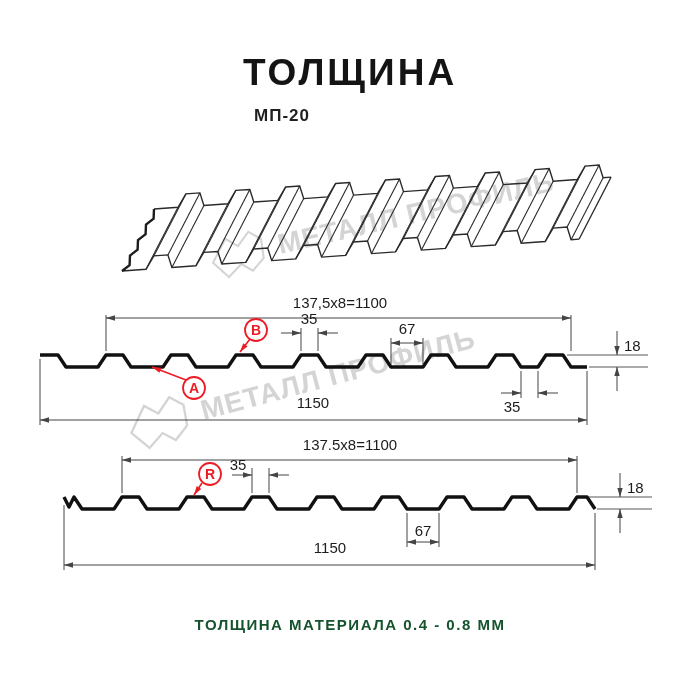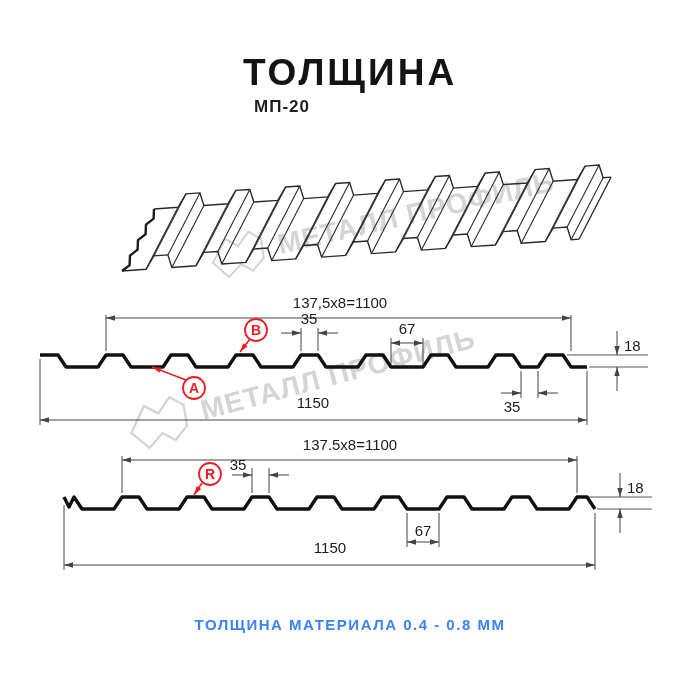--- a/index.html
+++ b/index.html
@@ -1,23 +1,23 @@
 <!DOCTYPE html>
 <html><head>
 <meta charset="utf-8">
 <style>
   html,body{margin:0;padding:0;background:#fff;}
   .page{position:relative;width:700px;height:700px;background:#fff;overflow:hidden;
         font-family:"Liberation Sans",sans-serif;}
   .title{position:absolute;left:0;top:52px;width:700px;text-align:center;
          font-size:37px;font-weight:bold;letter-spacing:3px;color:#141414;}
-  .subtitle{position:absolute;left:0;top:97px;width:564px;text-align:center;
+  .subtitle{position:absolute;left:0;top:106px;width:564px;text-align:center;
          font-size:17px;font-weight:bold;letter-spacing:1px;color:#1f1f1f;}
   .footer{position:absolute;left:0;top:616px;width:700px;text-align:center;
-         font-size:15px;font-weight:bold;letter-spacing:1.5px;color:#3b82f6;}
+         font-size:15px;font-weight:bold;letter-spacing:1.5px;color:#14532d;}
   .wm{position:absolute;display:flex;align-items:center;gap:12px;z-index:1;
       transform-origin:left center;pointer-events:none;}
   .wm .wm-text{font-size:28px;font-weight:bold;letter-spacing:1px;color:#d4d4d4;white-space:nowrap;}
   #drawing{position:absolute;left:0;top:0;z-index:2;}
   .title,.subtitle,.footer{z-index:3;}
 </style>
 </head>
 <body>
 
 <div class="page">

